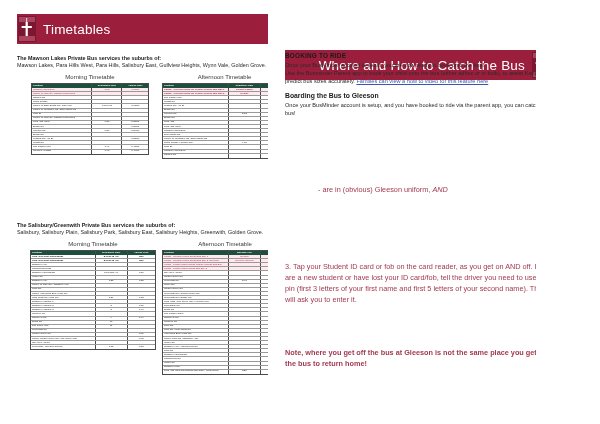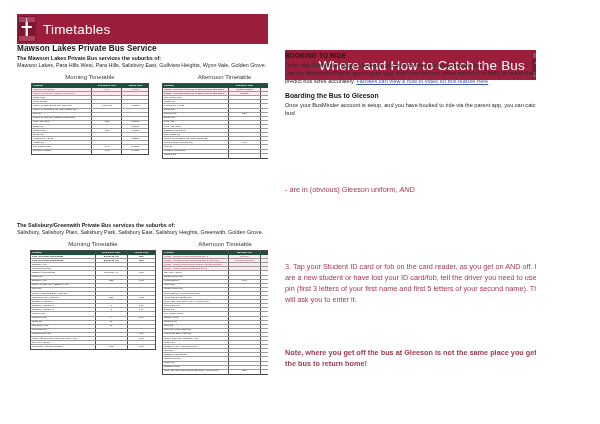--- a/index.html
+++ b/index.html
@@ -169,21 +169,20 @@
           <rect x="1" y="1" width="16" height="5" fill="#a8445e"></rect>
           <rect x="1" y="20" width="16" height="5" fill="#a8445e"></rect>
           <rect x="7.6" y="6" width="2.2" height="14" fill="#ffffff"></rect>
           <rect x="3.6" y="10" width="10.2" height="2" fill="#ffffff"></rect>
           <path d="M8.7 6 L8.7 2" stroke="#ffffff" stroke-width="0.8" fill="none"></path>
         </svg>
       </span>
       <span class="banner-title">Timetables</span>
     </div>
 
-    <div class="svc-title" style="top:44px;">Mawson Lakes Private Bus Service</div>
     <div class="svc-sub" style="top:55px;">The Mawson Lakes Private Bus services the suburbs of:</div>
     <div class="svc-list" style="top:62px;">Mawson Lakes, Para Hills West, Para Hills, Salisbury East, Gulfview Heights, Wynn Vale, Golden Grove.</div>
 
     <div class="tt-caption" style="top:74px; left:30px; width:120px;">Morning Timetable</div>
     <div class="tt-caption" style="top:74px; left:162px; width:125px;">Afternoon Timetable</div>
 
     <div class="tt" id="t1m" style="top:83px; left:31px; width:118px;">
         <div class="trow hdr" style="height: 4.1px;">
           <div class="c1">
             <div class="cell">Location</div>
@@ -1209,21 +1208,21 @@
       <div class="rp-p"><span>predict bus sizes accurately. </span><a class="rp-link" href="#">Families can view a how to video for this feature here</a></div>
     </div>
 
     <div class="rp" style="top:92px;">
       <div class="rp-h">Boarding the Bus to Gleeson</div>
     </div>
     <div class="rp" style="top:102px;">
       <div class="rp-p">Once your BusMinder account is setup, and you have booked to ride via the parent app, you can catch the bus!</div>
     </div>
 
-    <div class="rp" style="top:185px;">
+    <div class="rp" style="top:185px;margin-left:33px;">
       <div class="rp-body" id="bullets">
           <div><span>- are in (obvious) Gleeson uniform, </span><i>AND</i></div>
         </div>
     </div>
     <div class="rp" style="top:243px;margin-top:19px;">
       <div class="rp-body">3. Tap your Student ID card or fob on the card reader, as you get on AND off. If you are a new student or have lost your ID card/fob, tell the driver you need to use your pin (first 3 letters of your first name and first 5 letters of your second name). They will ask you to enter it.</div>
     </div>
     <div class="rp" style="top:328px;margin-top:20px;">
       <div class="rp-note">Note, where you get off the bus at Gleeson is not the same place you get on the bus to return home!</div>
     </div>

